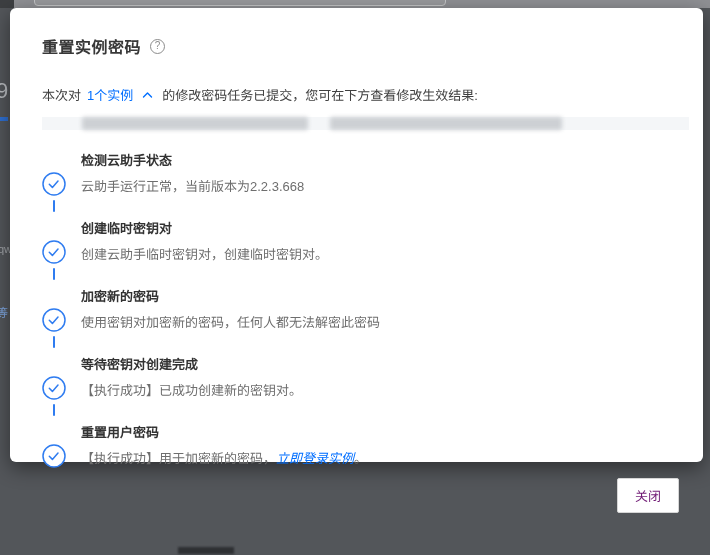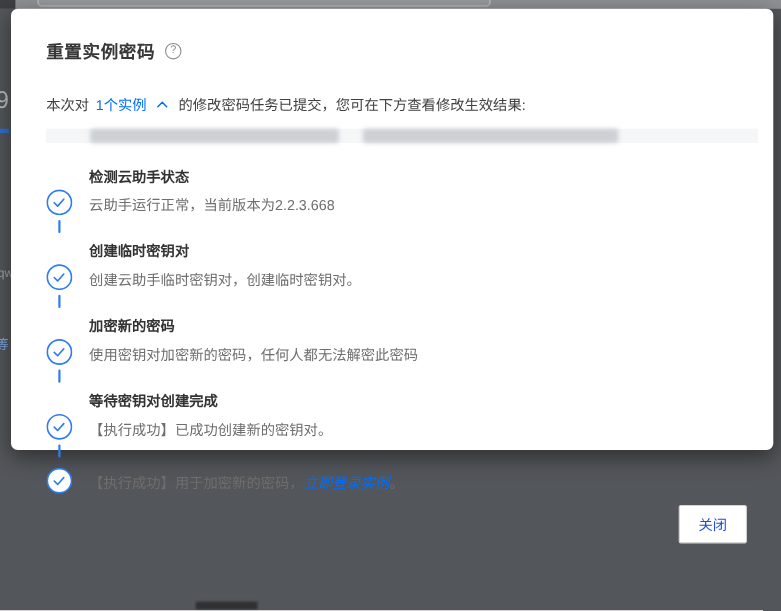--- a/index.html
+++ b/index.html
@@ -14,21 +14,21 @@
   .frag-input  { position:absolute; left:34px; top:-9px; width:412px; height:15px;
                  border:1px solid #c3c4c6; border-radius:4px; background:#98999c; }
   .frag-nine   { position:absolute; left:-4px; top:80px; color:#b9bcc0; font-size:22px; line-height:22px; }
   .frag-dash   { position:absolute; left:0; top:117px; width:8px; height:4px; background:#2f6fd0; }
   .frag-qw     { position:absolute; left:-2px; top:243px; color:#9fa2a6; font-size:11px; }
   .frag-deng   { position:absolute; left:-4px; top:303px; color:#7ea6e0; font-size:12px; }
   .frag-bottom-smudge { position:absolute; left:178px; bottom:1px; width:56px; height:7px;
                  background:#2e3033; filter:blur(1px); }
 
   
-  .dialog { position:absolute; left:10px; top:8px; width:693px; height:401px;
+  .dialog { position:absolute; left:10px; top:8px; width:693px; height:454px;
             background:#ffffff; border-radius:6px; box-shadow:0 6px 20px rgba(0,0,0,0.45);
             padding:26px 24px 18px 22px; display:flex; flex-direction:column; }
 
   .dialog-header { display:flex; align-items:center; padding-left:10px; }
   .dialog-title { font-size:16px; font-weight:600; color:#383838; letter-spacing:0.5px; }
   .help-icon { display:inline-flex; align-items:center; justify-content:center;
                width:15px; height:15px; margin-left:9px; border:1px solid #8c8c8c; border-radius:50%;
                color:#8c8c8c; font-size:10px; line-height:1; cursor:pointer; }
 
   .summary { margin-top:27px; padding-left:10px; font-size:13px; color:#404040; }
@@ -49,21 +49,21 @@
   .connector { flex:1 1 auto; width:2px; min-height:12px; margin:4px 0; border-radius:1px;
                background:var(--accent); }
   .step:last-child .connector { display:none; }
   .step-content { margin-left:15px; padding-top:3px; }
   .step-title { font-size:13px; font-weight:700; color:#333333; line-height:19px; }
   .step-desc { font-size:13px; color:#6e6e6e; line-height:19px; margin-top:7px; padding-bottom:20px; }
   .step:last-child .step-desc { padding-bottom:0; }
   .step-desc .link { color:var(--link); text-decoration:none; cursor:pointer;font-style:italic; }
 
   .dialog-footer { text-align:right; padding-top:10px; }
-  .close-btn { font-family:inherit; font-size:13px; color:#1d4ed8; background:#ffffff;
+  .close-btn { font-family:inherit; font-size:13px; color:#701a75; background:#ffffff;
                border:1px solid #d6d6d6; border-radius:2px; padding:7px 17px; cursor:pointer; }
 </style>
 </head>
 <body>
 
 <div class="screen">
 
   <div>
     <div class="frag-topbar"></div>
     <div class="frag-input"></div>
@@ -163,20 +163,21 @@
         <div class="rail">
           <span class="check">
               <svg width="24" height="24" viewBox="0 0 24 24" fill="none">
                 <circle cx="12" cy="12" r="11" stroke="currentColor" stroke-width="1.5" fill="#fff"></circle>
                 <path d="M7.3 12.3l3.1 3.1 5.6-6.3" stroke="currentColor" stroke-width="1.5" stroke-linecap="round" stroke-linejoin="round" fill="none"></path>
               </svg>
             </span>
 
         </div>
         <div class="step-content">
+          <div class="step-title">重置用户密码</div>
           <div class="step-desc"><span>【执行成功】用于加密新的密码，</span><a class="link">立即登录实例</a><span>。</span></div>
         </div>
       </div>
 
     </div>
 
     <div class="dialog-footer">
       <button class="close-btn">关闭</button>
     </div>
 

